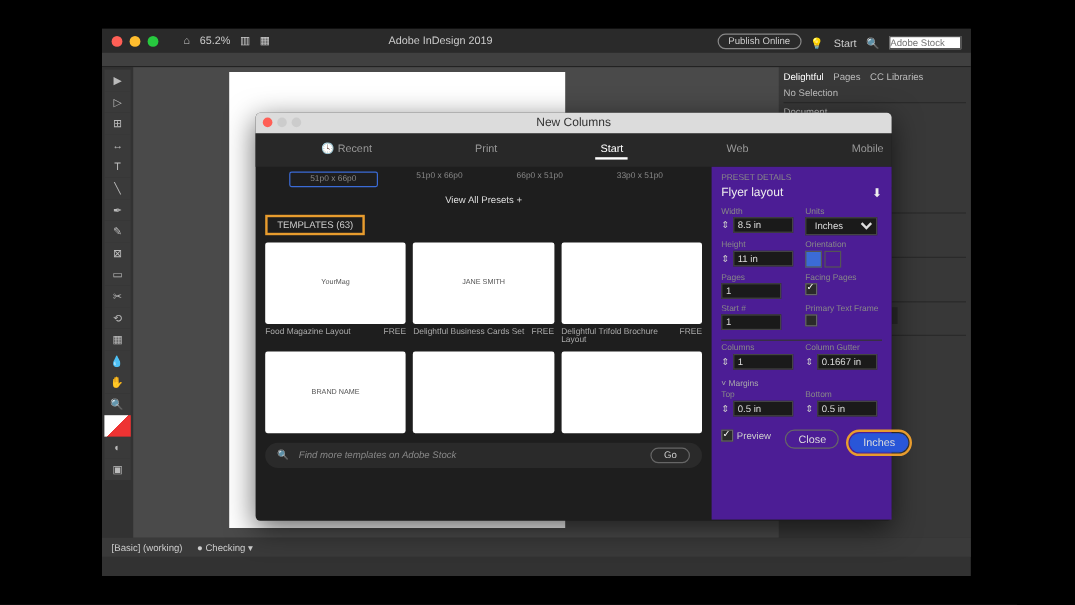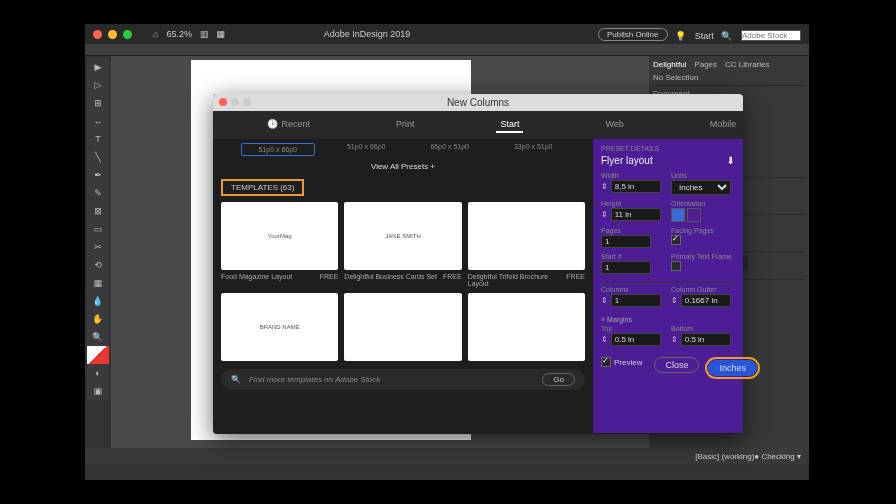--- a/index.html
+++ b/index.html
@@ -21,21 +21,21 @@
 .canvas { flex: 1; background: #4a4a4a; position: relative; }
 .page { position: absolute; left: 80px; top: 4px; width: 280px; height: 380px; background: #fff; }
 .right-panels { width: 160px; background: #383838; font-size: 8px; color: #bbb; padding: 4px; }
 .panel-tabs { display: flex; gap: 8px; margin-bottom: 4px; }
 .panel-sec { padding: 3px 0; border-top: 1px solid #2a2a2a; margin-top: 3px; }
 .panel-row { display: flex; gap: 4px; margin: 2px 0; align-items: center; }
 .panel-row input { width: 36px; background: #2a2a2a; border: 1px solid #555; color: #ccc; font-size: 7px; padding: 1px; }
 .cb { width: 10px; height: 10px; background: #2a2a2a; border: 1px solid #666; display: inline-block; }
 .cb.on::after { content: "✓"; color: #fff; font-size: 8px; position: relative; top: -2px; }
 .icon-grid span { width: 14px; height: 14px; background: #2a2a2a; display: inline-block; margin: 1px; }
-.statusbar { height: 16px; background: #3a3a3a; font-size: 8px; color: #ccc; display: flex; align-items: center; padding: 0 8px; gap: 0; justify-content: flex-end; }
+.statusbar { height: 16px; background: #3a3a3a; font-size: 8px; color: #ccc; display: flex; align-items: center; padding: 0 8px; gap: 12px; }
 
 .dialog { position: absolute; left: 213px; top: 94px; width: 530px; height: 340px; background: #1e1e1e; border-radius: 4px; box-shadow: 0 6px 24px rgba(0,0,0,.6); color: #ccc; font-size: 9px; }
 .dlg-title { text-align: center; padding: 3px; background: #dcdcdc; color: #333; font-size: 10px; border-radius: 4px 4px 0 0; position: relative; }
 .dlg-dots { position: absolute; left: 6px; top: 4px; display: flex; gap: 4px; }
 .dlg-dots span { width: 8px; height: 8px; border-radius: 50%; }
 .dlg-tabs { display: flex; justify-content: center; gap: 30px; padding: 6px 0; background: #282828; font-size: 9px; }
 .dlg-tabs div { cursor: pointer; color: #999; padding: 2px 4px; margin-left: 48px; }
 .dlg-tabs .active { color: #fff; border-bottom: 2px solid #fff; }
 .dlg-body { display: flex; height: 294px; }
 .dlg-left { width: 380px; padding: 4px 8px; overflow: hidden; }

